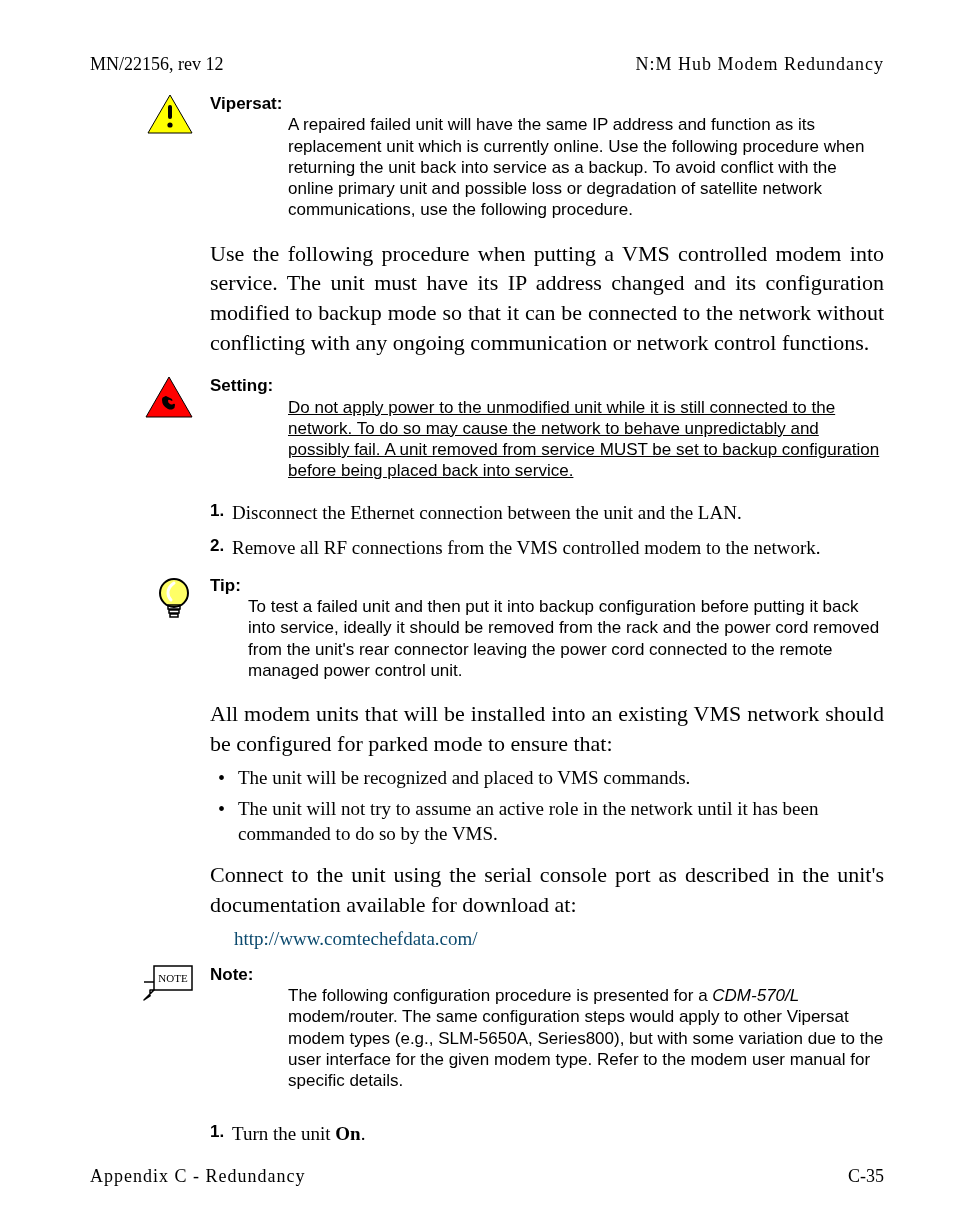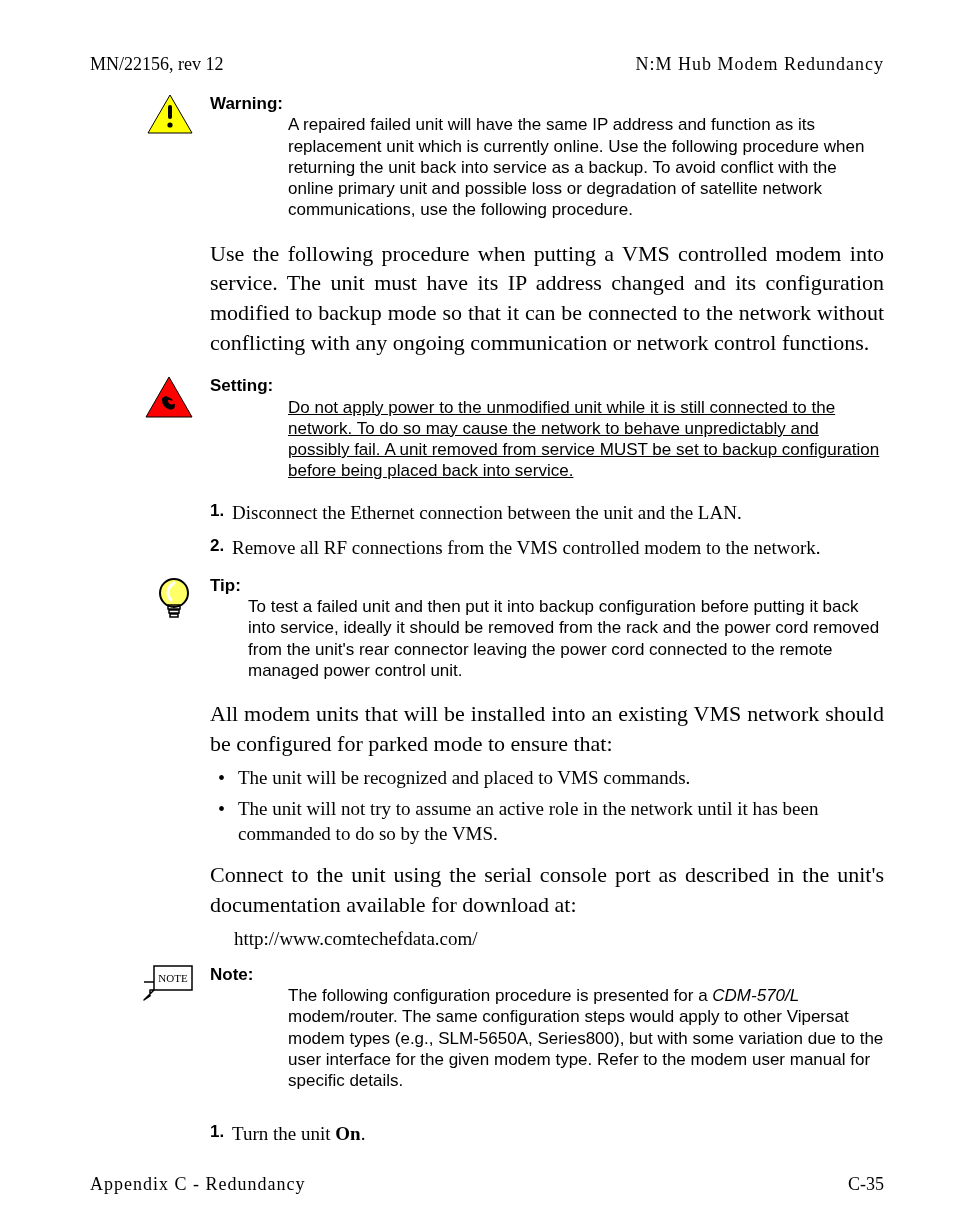--- a/index.html
+++ b/index.html
@@ -105,28 +105,28 @@
     line-height: 1.3;
   }
   ul.bullets li::before {
     content: "•";
     position: absolute;
     left: 8px;
     font-size: 20px;
     line-height: 1.2;
   }
   .link {
-    color: #000000;
+    color: #0c4a6e;
     margin-left: 24px;
     font-size: 19px;
     margin-bottom: 14px;
   }
   .footer {
     position: absolute;
-    bottom: 32px;
+    bottom: 40px;
     left: 90px;
     right: 70px;
     display: flex;
     justify-content: space-between;
     font-size: 18px;
   }
   .footer .left {
     letter-spacing: 1px;
   }
   .italic { font-style: italic; }
@@ -146,21 +146,21 @@
 
     <div class="admon caution">
       <div class="icon">
         <svg width="48" height="42" viewBox="0 0 48 42">
           <polygon points="24,2 46,40 2,40" fill="#ffff00" stroke="#000" stroke-width="1"></polygon>
           <rect x="22" y="12" width="4" height="14" rx="2" fill="#000"></rect>
           <circle cx="24" cy="32" r="2.6" fill="#000"></circle>
         </svg>
       </div>
       <div class="body">
-        <span class="label">Warning:</span>
+        <span class="label">Vipersat:</span>
         <span class="hang">A repaired failed unit will have the same IP address and function as its replacement unit which is currently online. Use the following procedure when returning the unit back into service as a backup. To avoid conflict with the online primary unit and possible loss or degradation of satellite network communications, use the following procedure.</span>
       </div>
     </div>
 
     <p class="para">Use the following procedure when putting a VMS controlled modem into service. The unit must have its IP address changed and its configuration modified to backup mode so that it can be connected to the network without conflicting with any ongoing communication or network control functions.</p>
 
     <div class="admon warning">
       <div class="icon">
         <svg width="50" height="44" viewBox="0 0 50 44">
           <polygon points="25,2 48,42 2,42" fill="#ff0000" stroke="#000" stroke-width="1"></polygon>

